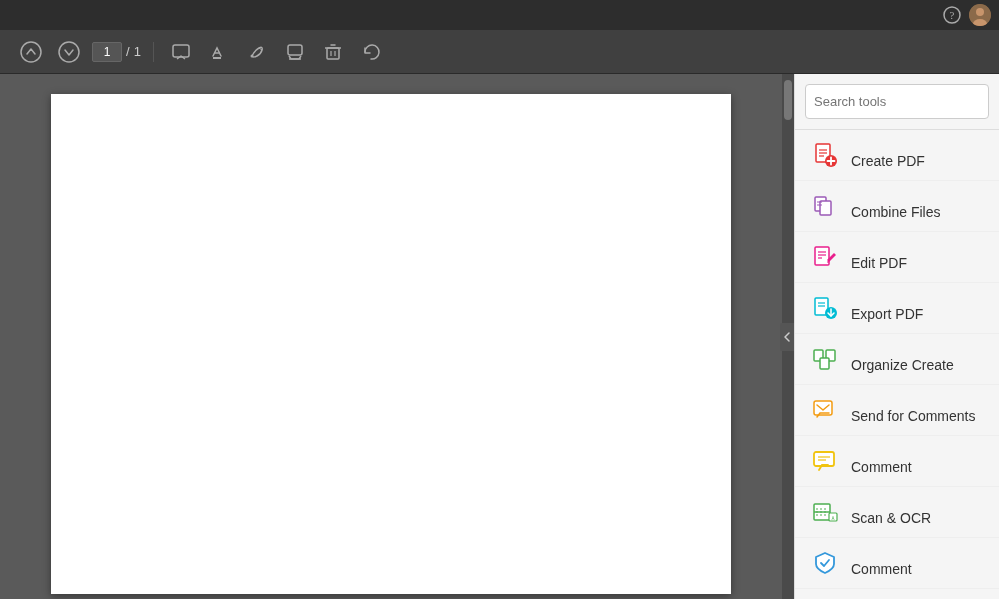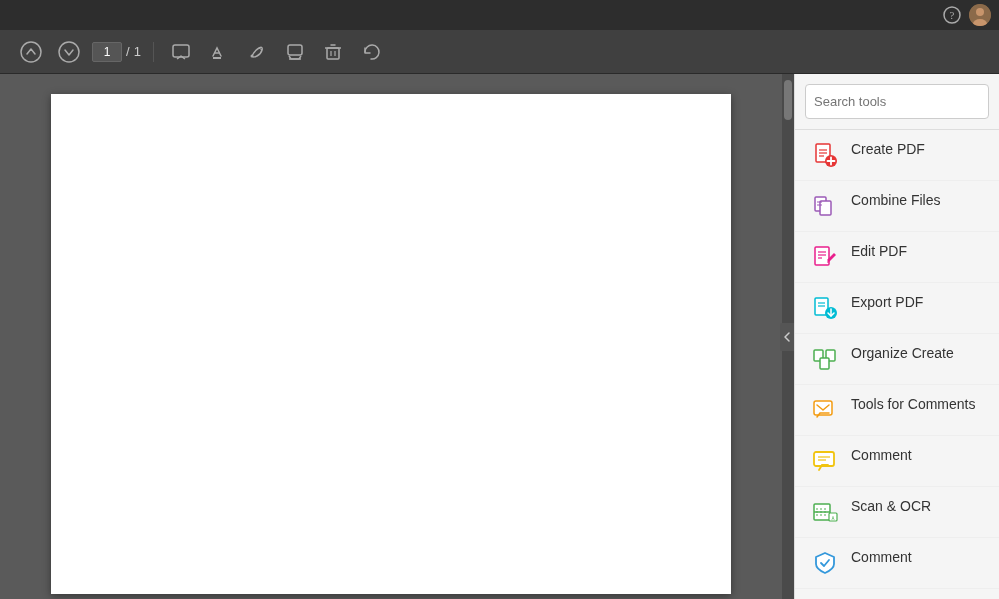--- a/index.html
+++ b/index.html
@@ -182,21 +182,21 @@
       outline: none;
     }
 
     .tools-list {
       flex: 1;
       overflow-y: auto;
     }
 
     .tool-item {
       display: flex;
-      align-items: flex-start;
+      align-items: flex-end;
       gap: 12px;
       padding: 11px 16px;
       cursor: pointer;
       border-bottom: 1px solid #eee;
       transition: background 0.1s;
     }
 
     .tool-icon {
       width: 28px;
       height: 28px;
@@ -399,21 +399,21 @@
       </div>
 
       <div class="tool-item">
         <div class="tool-icon">
           <svg width="26" height="26" viewBox="0 0 26 26">
             <rect x="2" y="4" width="18" height="14" rx="2" fill="#fff" stroke="#f39c12" stroke-width="1.5"></rect>
             <polyline points="5,20 8,16 17,16" stroke="#f39c12" stroke-width="1.5" fill="none" stroke-linecap="round"></polyline>
             <polyline points="5,8 11,13 17,8" stroke="#f39c12" stroke-width="1.5" fill="none" stroke-linecap="round" stroke-linejoin="round"></polyline>
           </svg>
         </div>
-        <span class="tool-label">Tools for Comments</span>
+        <span class="tool-label">Send for Comments</span>
       </div>
 
       <div class="tool-item">
         <div class="tool-icon">
           <svg width="26" height="26" viewBox="0 0 26 26">
             <rect x="2" y="4" width="20" height="14" rx="2" fill="#fff" stroke="#f1c40f" stroke-width="1.8"></rect>
             <polyline points="7,22 10,17 16,17" stroke="#f1c40f" stroke-width="1.8" fill="none" stroke-linecap="round"></polyline>
             <line x1="6" y1="9" x2="18" y2="9" stroke="#f1c40f" stroke-width="1.2"></line>
             <line x1="6" y1="12" x2="14" y2="12" stroke="#f1c40f" stroke-width="1.2"></line>
           </svg>

